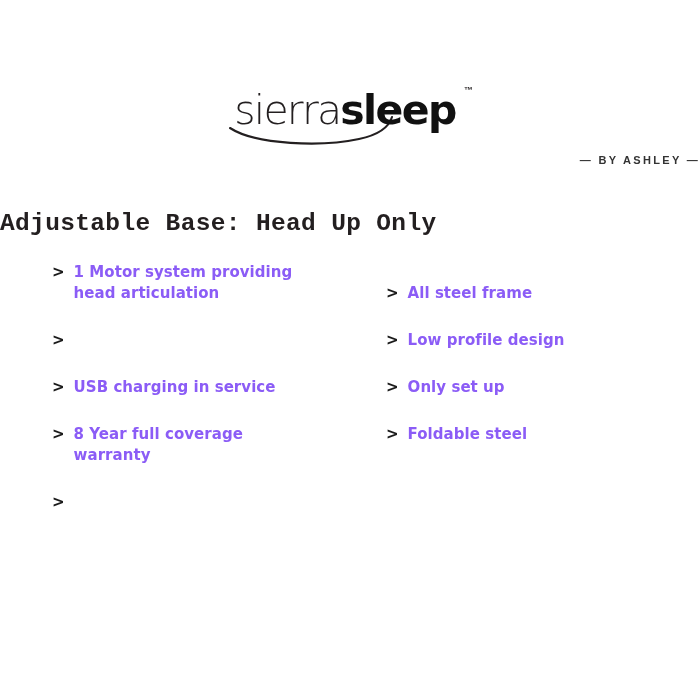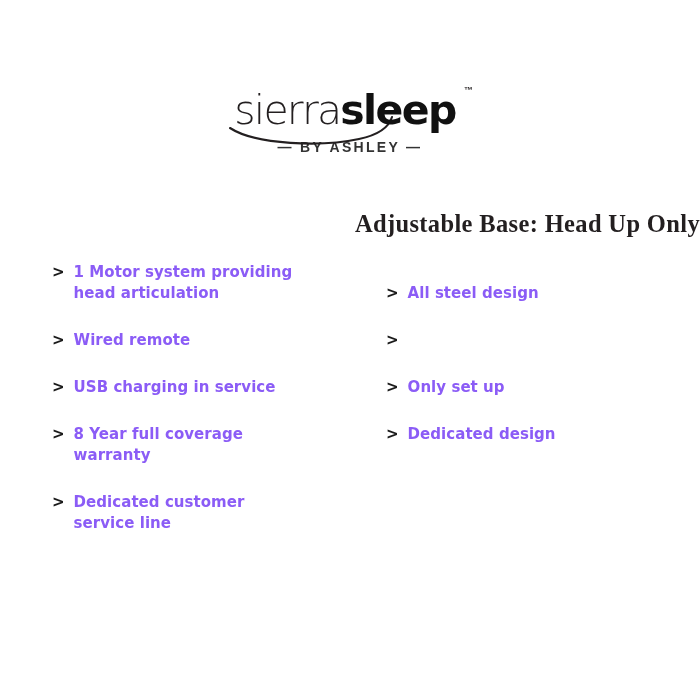--- a/index.html
+++ b/index.html
@@ -80,41 +80,42 @@
     position: absolute;
     left: -2px;
     top: 20px;
     width: 172px;
     height: 40px;
     z-index: 1;
     pointer-events: none;
   }
 
   .brand-tagline {
-    margin-top: 7px;
-    font-size: 14px;
+    margin-top: 22px;
+    font-size: 11px;
     font-weight: 700;
     letter-spacing: 2.3px;
     color: #333333;
     white-space: nowrap;
     font-family: "Liberation Sans", sans-serif;
+    text-align: right;
   }
 
   
   .headline {
     position: absolute;
     left: 0;
     top: 194px;
     width: 700px;
-    text-align: right;
+    text-align: left;
     font-size: 24.5px;
     font-weight: 700;
     letter-spacing: 0.35px;
     color: #231f20;
-    font-family: Liberation Serif, serif;
+    font-family: Liberation Mono, monospace;
     white-space: nowrap;
   }
 
   
   .features {
     position: absolute;
     left: 0;
     top: 255px;
     width: 700px;
     height: 300px;
@@ -176,28 +177,27 @@
 
     <div class="brand-tagline">—  BY ASHLEY  —</div>
   </div>
 
   <h1 class="headline">Adjustable Base: Head Up Only</h1>
 
   <div class="features">
     <div class="feature-col feature-col-left">
         <div class="feature-item" style="top: 7px;"><span class="feature-marker">&gt;</span><span class="feature-label">1 Motor system providing
 head articulation</span></div>
-        <div class="feature-item" style="top: 75px;"><span class="feature-marker">&gt;</span><span class="feature-label">Wired remote</span></div>
+        <div class="feature-item" style="top: 75px;"><span class="feature-marker">&gt;</span></div>
         <div class="feature-item" style="top: 122px;"><span class="feature-marker">&gt;</span><span class="feature-label">USB charging in service</span></div>
         <div class="feature-item" style="top: 169px;"><span class="feature-marker">&gt;</span><span class="feature-label">8 Year full coverage
 warranty</span></div>
-        <div class="feature-item" style="top: 237px;"><span class="feature-marker">&gt;</span><span class="feature-label">Dedicated customer
-service line</span></div>
+        <div class="feature-item" style="top: 237px;"><span class="feature-marker">&gt;</span></div>
       </div>
     <div class="feature-col feature-col-right">
-        <div class="feature-item" style="top: 28px;"><span class="feature-marker">&gt;</span><span class="feature-label">All steel design</span></div>
-        <div class="feature-item" style="top: 75px;"><span class="feature-marker">&gt;</span></div>
+        <div class="feature-item" style="top: 28px;"><span class="feature-marker">&gt;</span><span class="feature-label">All steel frame</span></div>
+        <div class="feature-item" style="top: 75px;"><span class="feature-marker">&gt;</span><span class="feature-label">Low profile design</span></div>
         <div class="feature-item" style="top: 122px;"><span class="feature-marker">&gt;</span><span class="feature-label">Only set up</span></div>
-        <div class="feature-item" style="top: 169px;"><span class="feature-marker">&gt;</span><span class="feature-label">Dedicated design</span></div>
+        <div class="feature-item" style="top: 169px;"><span class="feature-marker">&gt;</span><span class="feature-label">Foldable steel</span></div>
       </div>
   </div>
 
 </div>
 
 </body></html>

